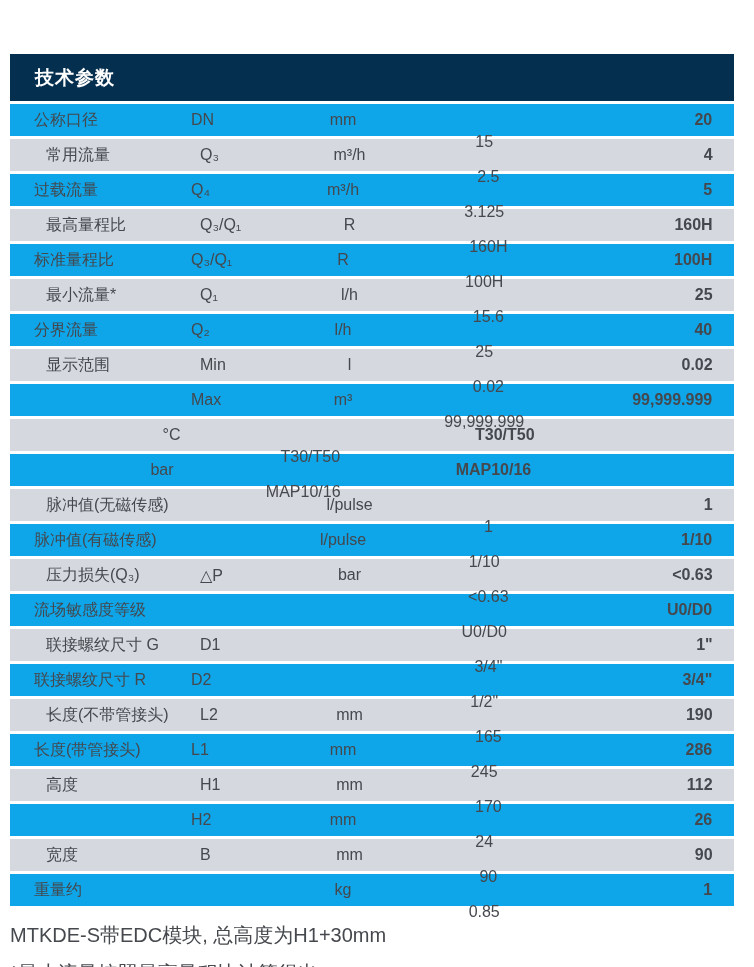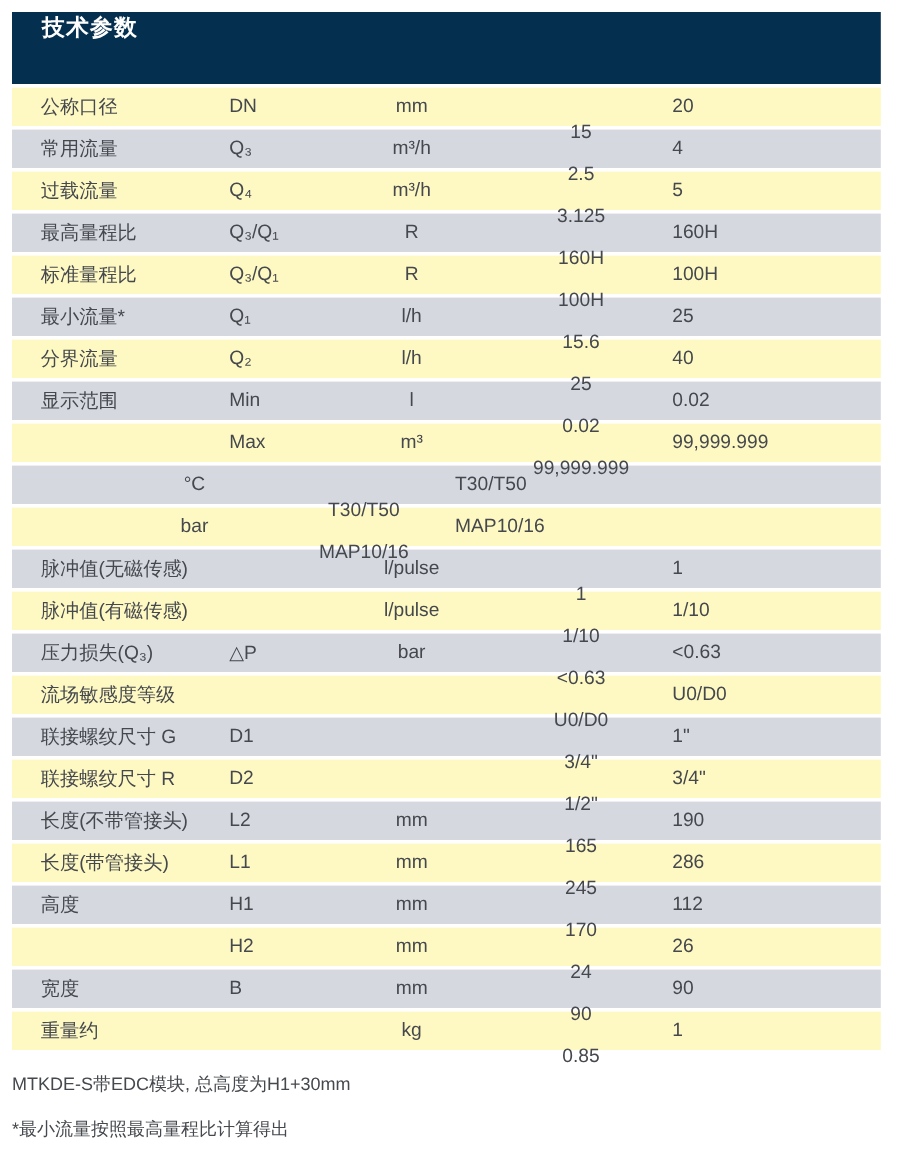--- a/index.html
+++ b/index.html
@@ -12,51 +12,53 @@
     font-family: "Liberation Sans", "DejaVu Sans", sans-serif;
     color: var(--text, #45484d);
   }
   .page {
     padding: 10px 20px 0 10px;
     box-sizing: border-box;
     width: 754px;
   }
   .header-bar {
     background: var(--header-bg, #052f4f);
-    height: 60px;
+    height: 47px;
     display: flex;
-    align-items: flex-start;
+    align-items: center;
     padding-left: 25px;
+    margin-top: 44px;
   }
   .header-bar .title {
     color: #ffffff;
     font-size: 19px;
     font-weight: bold;
     letter-spacing: 1px;
   }
   .trows { width: 100%; }
   .trow {
     display: flex;
     align-items: center;
     height: 32px;
     margin-top: 3px;
     font-size: 16px;
-    background: #fef9c3;
+    background: #0ea5e9;
   }
   .trow.alt {
     background: var(--row-alt-bg, #d6d8e0);
+    padding-left: 12px;
   }
   .c { box-sizing: border-box; white-space: nowrap; }
   .c-label { width: 25%; padding-left: 24px; text-align: left; }
   .c-sym   { width: 12%; text-align: left; }
   .c-unit  { width: 18%; text-align: center; }
   .c-v1    { width: 21%; text-align: center; margin-top: 44px; }
-  .c-v2    { width: 21%; text-align: left; }
+  .c-v2    { width: 21%; text-align: right; font-weight: bold; }
   .note {
-    font-size: 15px;
+    font-size: 20px;
     margin-top: 20px;
     line-height: 18px;
     color: var(--text, #45484d);
   }
   .note:first-of-type { margin-top: 20px; }
 </style>
 </head>
 <body>
 
 <div class="page">

